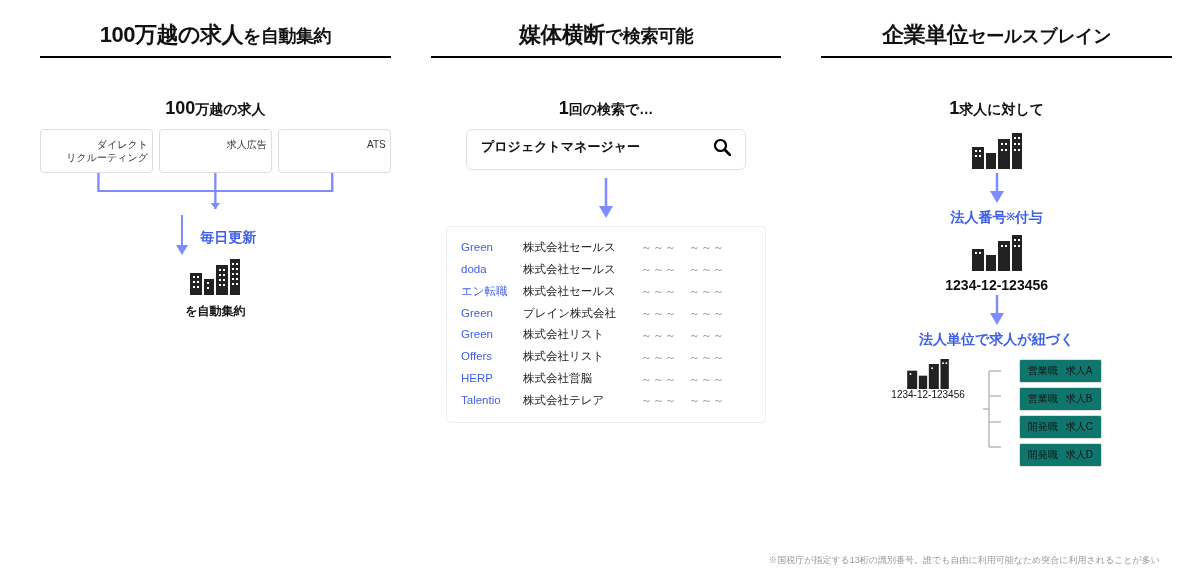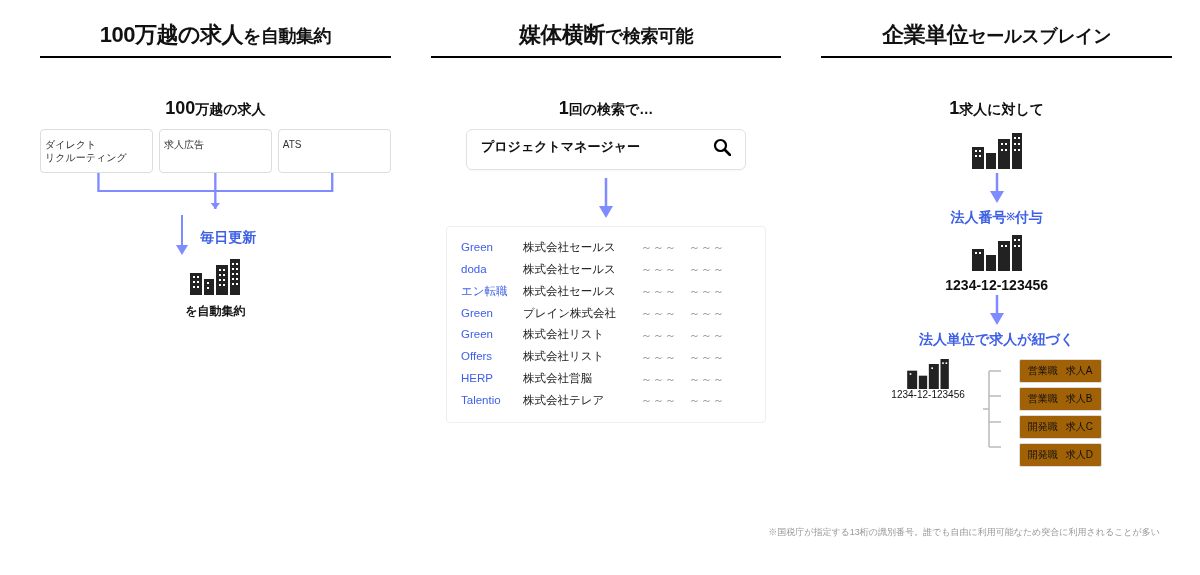--- a/index.html
+++ b/index.html
@@ -33,21 +33,21 @@
   .sub-title { font-size: 14px; font-weight: 700; margin-bottom: 10px; }
   .sub-title .big { font-size: 18px; }
 
   
   .sources { display: flex; gap: 6px; width: 100%; }
   .source-box {
     flex: 1;
     border: 1px solid #ddd;
     border-radius: 4px;
     font-size: 10px;
-    text-align: left;
+    text-align: right;
     padding: 8px 4px;
     line-height: 1.3;
     color: #333;
     white-space: pre-line;
   }
   .flow-lines { position: relative; width: 100%; height: 36px; }
   .flow-lines svg { width: 100%; height: 100%; }
   .brain-circle {
     width: 90px; height: 90px;
     background: #3f60e6;
@@ -98,30 +98,30 @@
   .c3-num { font-size: 14px; font-weight: 700; margin: 2px 0 2px 0; }
   .c3-link-area { display: flex; align-items: flex-start; gap: 18px; margin-top: 6px; }
   .c3-company-mini { display: flex; flex-direction: column; align-items: center; font-size: 10px; }
   .jobs-box {  }
   .job-item {
     border: 1px solid #ddd;
     border-radius: 2px;
     font-size: 10px;
     padding: 4px 8px;
     margin-bottom: 4px;
-    background: #a16207;
+    background: #0f766e;
     white-space: nowrap;
   }
   .job-item span.role { margin-right: 8px; }
   .tree-svg { width: 18px; height: 100px; flex: none; }
 
   .footnote {
     position: absolute;
     right: 40px;
-    bottom: 36px;
+    bottom: 8px;
     font-size: 9px;
     color: #999;
   }
 
   .arrow-svg { width: 16px; height: 30px; }
   .arrow-svg.big { height: 40px; }
 </style>
 </head>
 <body>
 

